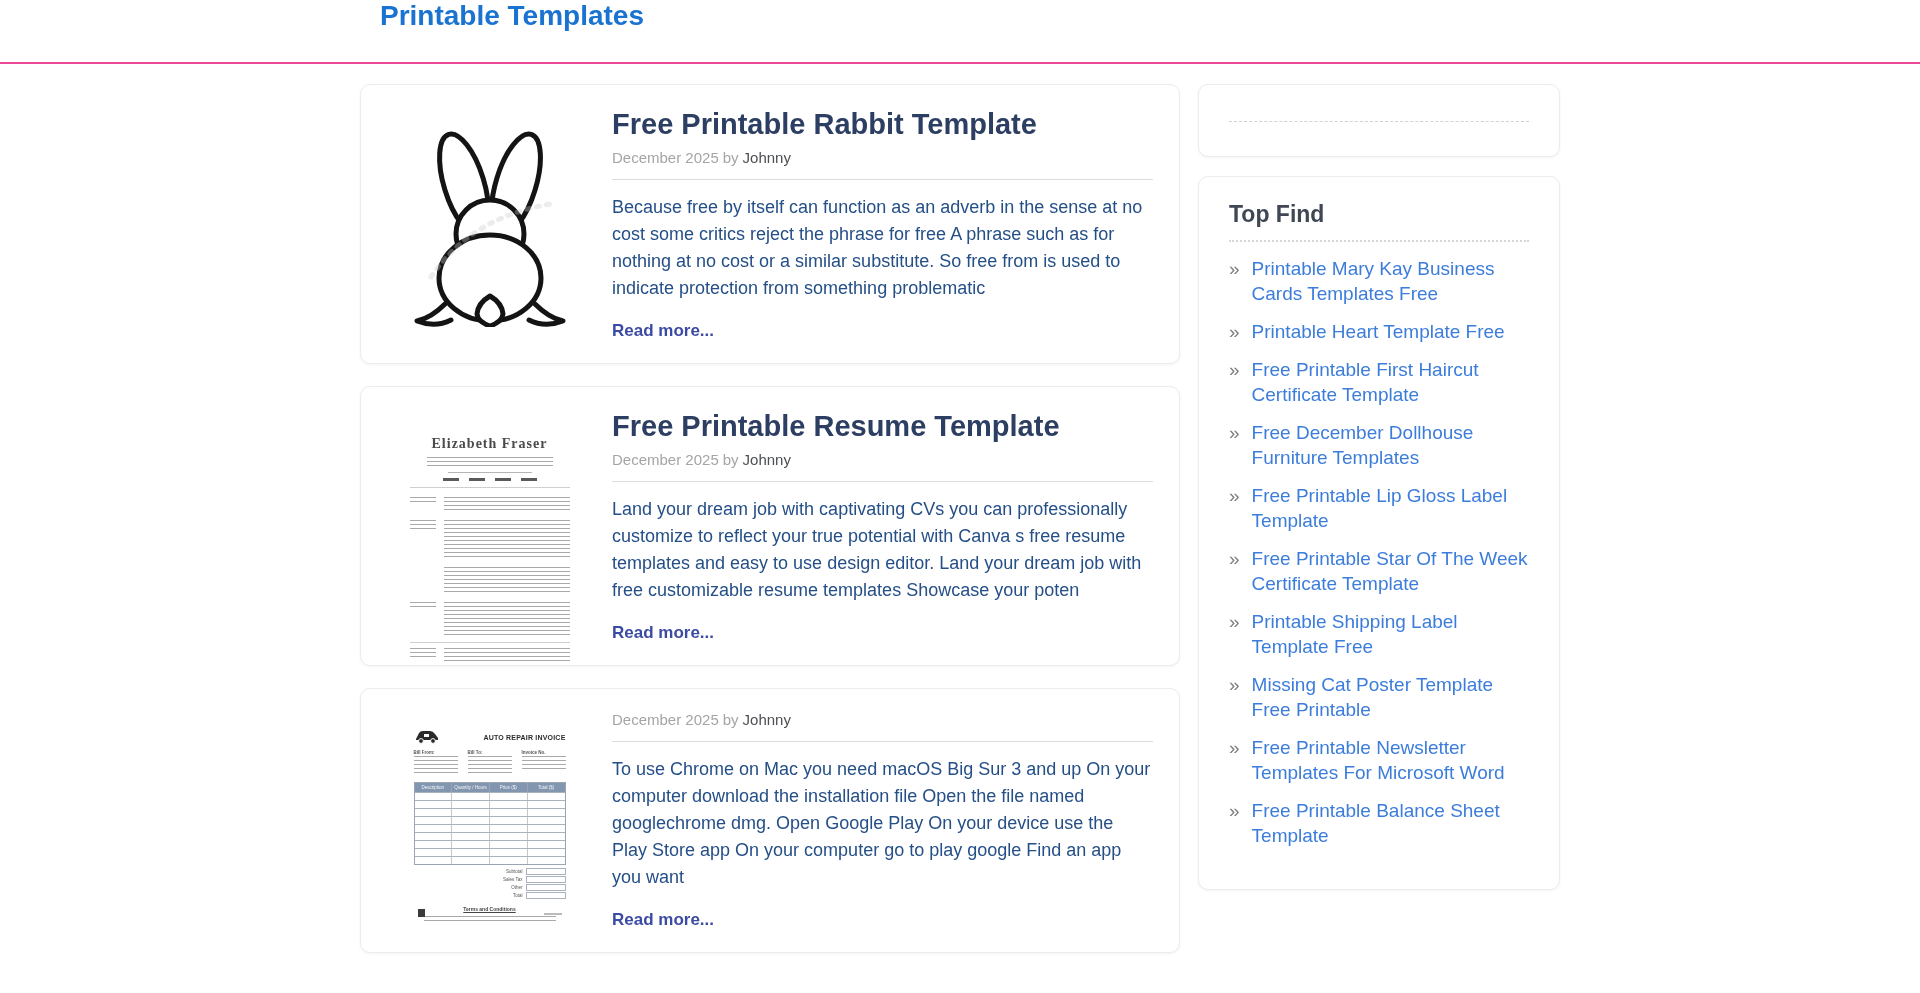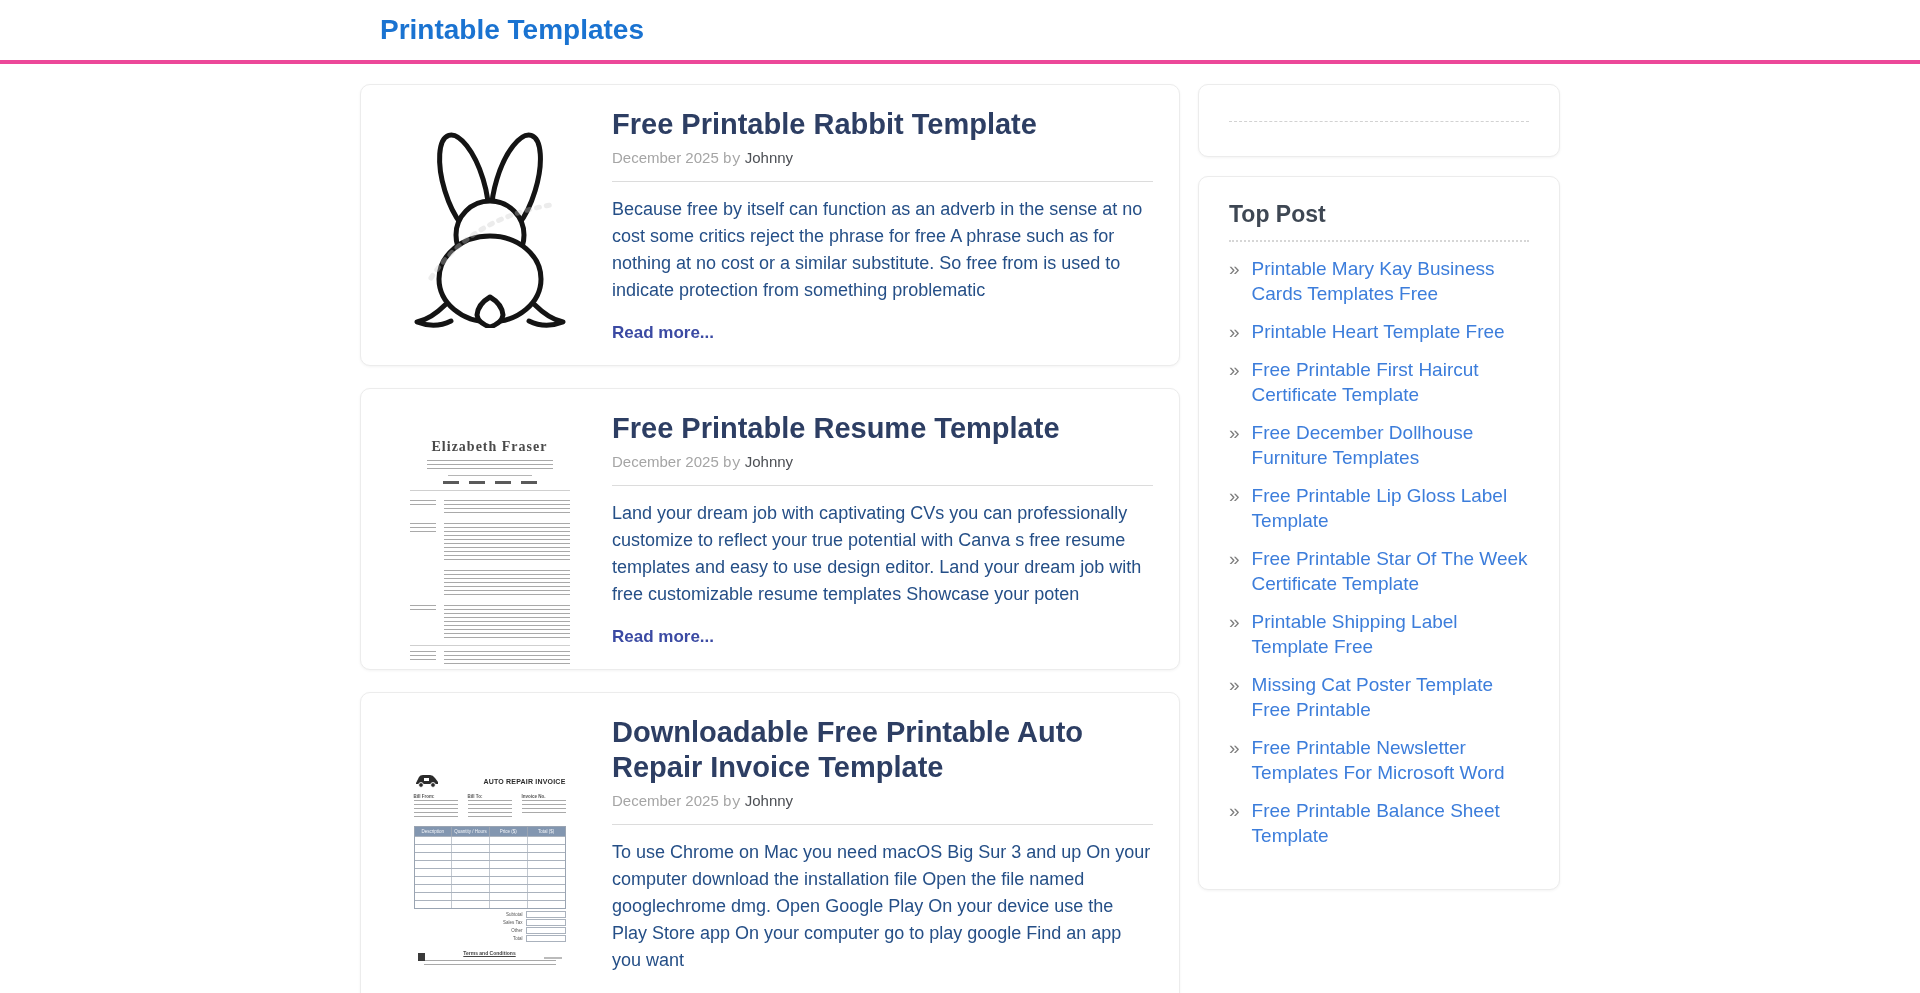--- a/index.html
+++ b/index.html
@@ -6,37 +6,37 @@
   html,body { margin:0; padding:0; }
   body {
     width:1920px; height:993px; overflow:hidden;
     background:#ffffff;
     font-family:"Liberation Sans", sans-serif;
     -webkit-font-smoothing:antialiased;
   }
   a { text-decoration:none; }
 
   
-  .site-header { height:64px; border-bottom:4px solid #ec4899; display:flex; align-items:center; background:#fff; }
+  .site-header { height:64px; border-bottom:2px solid #ec4899; display:flex; align-items:flex-start; background:#fff; }
   .wrap { width:1200px; margin:0 auto; }
   .site-title { display:inline-block; padding-left:20px; font-size:28px; font-weight:bold; color:#1a73d1; cursor:pointer; }
 
   
   .layout { width:1200px; margin:20px auto 0; display:flex; gap:18px; align-items:flex-start; }
   .posts-col { width:820px; flex:0 0 820px; display:flex; flex-direction:column; gap:22px; }
   .sidebar { width:362px; flex:0 0 362px; display:flex; flex-direction:column; gap:19px; }
   .card { background:#fff; border:1px solid #ececec; border-radius:10px; box-shadow:0 1px 3px rgba(0,0,0,.05); }
 
   
   .post-card { display:flex; align-items:center; gap:20px; padding:22px 26px; }
   .thumb { width:205px; flex:0 0 205px; display:flex; justify-content:center; align-items:center; cursor:pointer; }
   .entry { flex:1; min-width:0; }
   .post-title { margin:0 0 8px; font-size:29px; line-height:1.18; font-weight:bold; color:#2d3e63; cursor:pointer; }
   .post-meta { font-size:15px; color:#a5a5a5; padding-bottom:13px; border-bottom:1px solid #dcdcdc; }
-  .post-meta .by { margin:8px 4px;font-family:Liberation Mono, monospace; }
+  .post-meta .by { margin:8px 4px; }
   .post-meta .author { color:#4c4f54; cursor:pointer; }
   .excerpt { margin-top:14px; font-size:18px; line-height:27px; color:#254f87; }
   .read-more { display:inline-block; font-weight:bold; font-size:17px; color:#3b4aa3; margin-top:1px; cursor:pointer; }
 
   
   .widget-top { height:73px; padding:36px 30px 0; }
   .dashed-rule { border:0; border-top:1px dashed #d2d2d2; margin:0; }
   .widget { padding:24px 30px 28px; }
   .widget-title { font-size:23px; font-weight:bold; color:#3e4753; margin:0 0 14px; padding-bottom:12px; border-bottom:2px dotted #d6d6d6; }
   .top-post-list { list-style:none; margin:0; padding:0; }
@@ -275,39 +275,38 @@
                 <span class="box"></span>
               </div>
           </div>
           <div class="inv-terms">Terms and Conditions</div>
           <div class="inv-fine g-lines" style="height:7px;"></div>
           <div class="inv-docicon"></div>
           <div class="inv-pagenum"></div>
         </div>
       </div>
       <div class="entry">
-        <h2 class="post-title">Downloadable Free Printable Auto Repair Invoice Template</h2>
         <div class="post-meta">
           <span>December 2025</span><span class="by">by</span><span class="author">Johnny</span>
         </div>
         <p class="excerpt">To use Chrome on Mac you need macOS Big Sur 3 and up On your computer download the installation file Open the file named googlechrome dmg. Open Google Play On your device use the Play Store app On your computer go to play google Find an app you want</p>
         <a class="read-more">Read more...</a>
       </div>
     </article>
 
   </main>
 
   <aside class="sidebar">
 
     <div class="card widget-top">
       <hr class="dashed-rule">
     </div>
 
     <div class="card widget">
-      <h3 class="widget-title">Top Post</h3>
+      <h3 class="widget-title">Top Find</h3>
       <ul class="top-post-list">
         <li class="top-post-item">
             <span class="bullet">»</span>
             <a>Printable Mary Kay Business Cards Templates Free</a>
           </li>
         <li class="top-post-item">
             <span class="bullet">»</span>
             <a>Printable Heart Template Free</a>
           </li>
         <li class="top-post-item">

